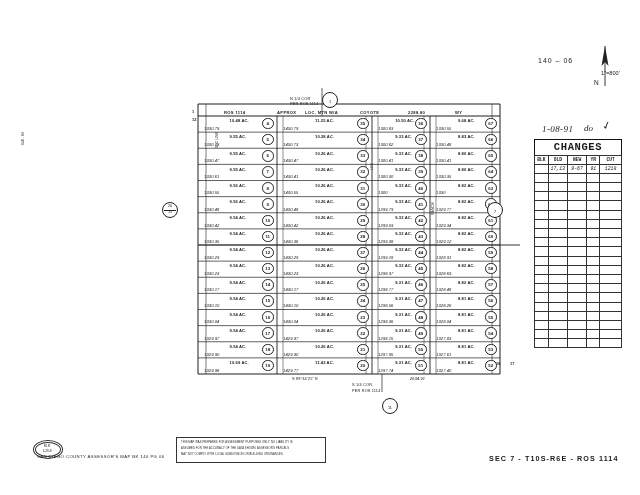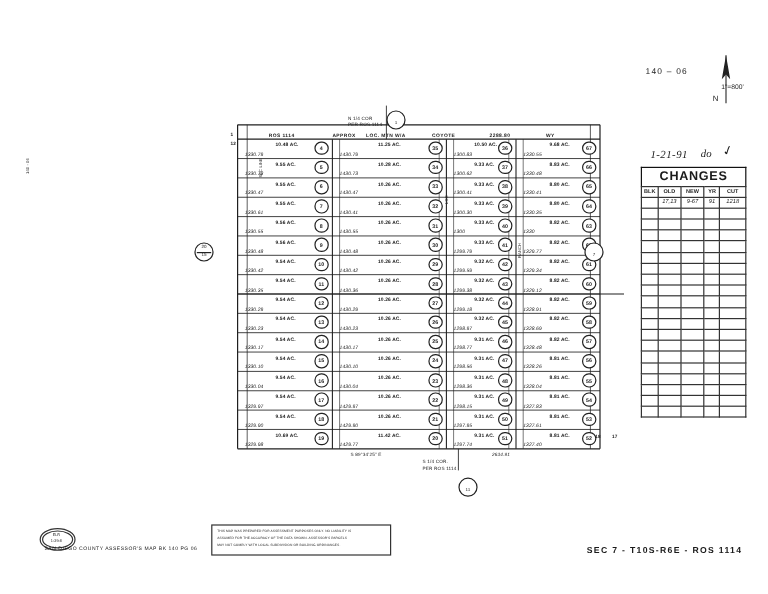--- a/index.html
+++ b/index.html
@@ -16,21 +16,21 @@
   .ital{font-style:italic;}
   .bold{font-weight:bold;}
 
   
   #map-number{font-size:7px;letter-spacing:1px;color:#222;}
   #north-arrow{width:26px;height:44px;}
   #scale-note{font-size:5.6px;}
   #north-letter{font-size:6.5px;}
 
   
-  #changes-block{position:absolute;left:534px;top:139px;width:88px;}
+  #changes-block{position:absolute;left:534px;top:139px;width:88px;font-family:Liberation Mono, monospace;}
   #changes-title{border:1.4px solid #111;border-bottom:0;text-align:center;
      font-size:10.5px;font-weight:bold;letter-spacing:.6px;padding:1px 0 1.5px;}
   #changes-table{border-collapse:collapse;width:88px;border:1.4px solid #111;}
   #changes-table th,#changes-table td{border:0.8px solid #333;font-size:4.6px;
      height:8.2px;padding:0;text-align:center;font-weight:bold;}
   #changes-table td{font-weight:normal;font-size:4.8px;font-style:italic;}
   #changes-table col.c-blk{width:14px}
   #changes-table col.c-old{width:19px}
   #changes-table col.c-new{width:20px}
   #changes-table col.c-yr{width:13px}
@@ -81,21 +81,21 @@
 
   <div class="txt" id="map-number" style="left:538px;top:57px;">140 – 06</div>
 
   <svg id="north-arrow" class="abs" style="left:592px;top:44px;" viewBox="0 0 26 44">
     <path d="M13 2 L13 42" stroke="#222" stroke-width="0.9" fill="none"></path>
     <path d="M13 2 L9.5 22 L13 18 L16.5 22 Z" fill="#222"></path>
   </svg>
   <div class="txt" id="scale-note" style="left:601px;top:71px;">1"=800'</div>
   <div class="txt" id="north-letter" style="left:594px;top:80px;">N</div>
 
-  <div id="change-date">1-21-91</div>
+  <div id="change-date">1-08-91</div>
   <div class="txt" style="left:584px;top:124px;font-size:9px;font-style:italic;font-family:'Liberation Serif',serif;">do</div>
   <div id="change-date-check">✓</div>
 
   <div id="changes-block">
     <div id="changes-title">CHANGES</div>
     <table id="changes-table">
       <colgroup>
           <col class="c-blk">
           <col class="c-old">
           <col class="c-new">

